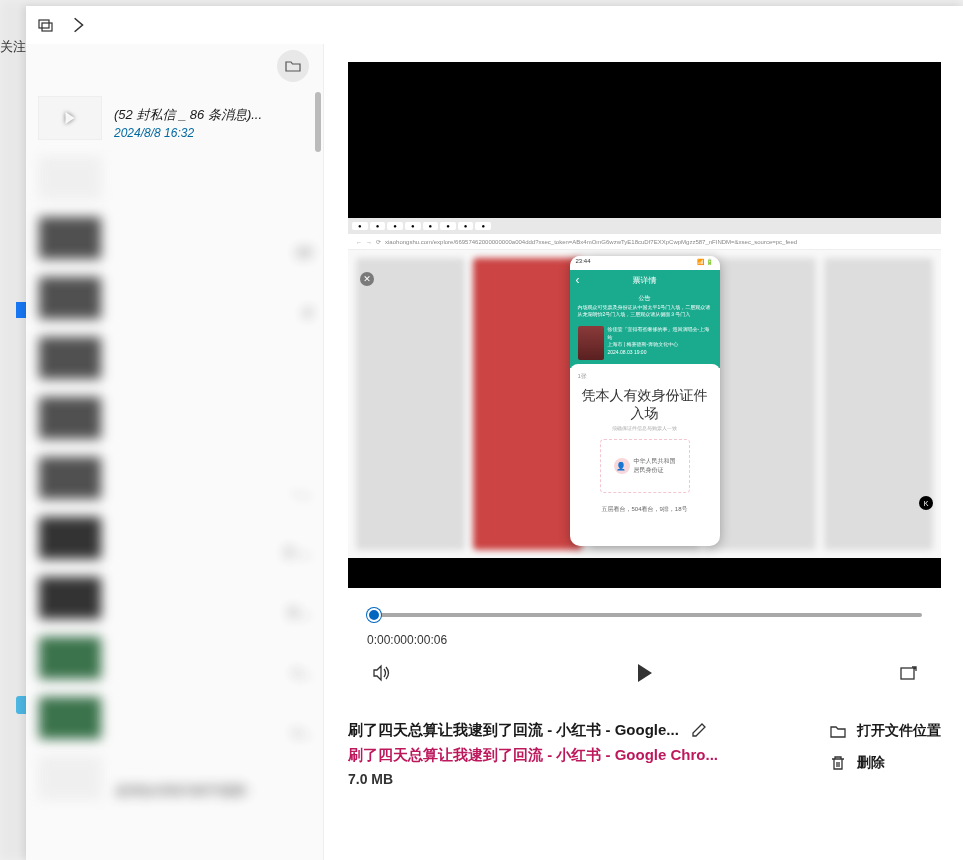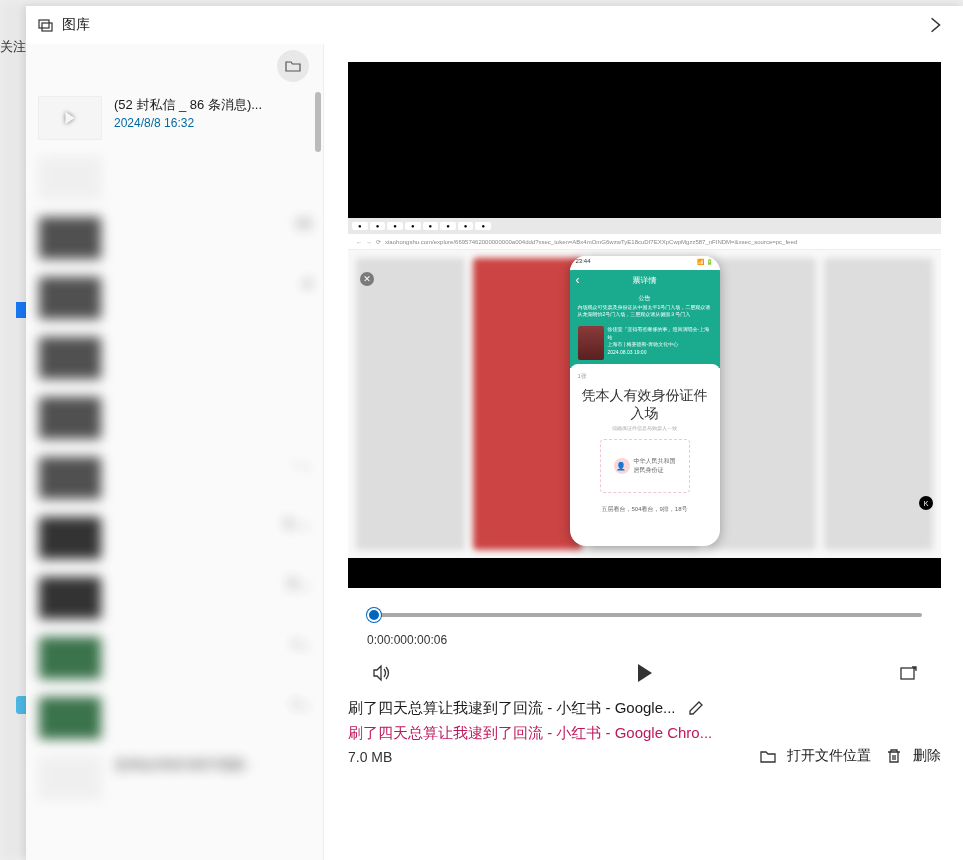--- a/index.html
+++ b/index.html
@@ -126,24 +126,25 @@
   position: absolute;
   right: 2px;
   top: 4px;
   width: 6px;
   height: 60px;
   background: #bbb;
   border-radius: 3px;
 }
 .list-item {
   display: flex;
-  align-items: flex-start;
+  align-items: flex-end;
   padding: 8px 12px;
   gap: 12px;
   cursor: pointer;
+  font-style: italic;
 }
 .list-item.selected {
   background: #e8e8e8;
 }
 .thumb {
   width: 64px;
   height: 44px;
   background: linear-gradient(135deg, #ddd, #ccc);
   position: relative;
   flex-shrink: 0;
@@ -260,21 +261,21 @@
 }
 .sim-blur-bg > div.red { background: #c44; }
 .sim-phone {
   position: absolute;
   left: 50%;
   top: 6px;
   transform: translateX(-50%);
   width: 150px;
   height: 290px;
   background: #fff;
-  border-radius: 16px;
+  border-radius: 10px;
   overflow: hidden;
   box-shadow: 0 2px 12px rgba(0,0,0,0.3);
 }
 .phone-status {
   height: 14px;
   background: #fff;
   font-size: 6px;
   display: flex;
   justify-content: space-between;
   padding: 2px 6px;
@@ -458,22 +459,24 @@
 }
 .play-icon {
   width: 0;
   height: 0;
   border-left: 14px solid #333;
   border-top: 9px solid transparent;
   border-bottom: 9px solid transparent;
 }
 
 .meta-section {
+  margin-top: 22px;
   display: flex;
   gap: 32px;
+  font-weight: bold;
 }
 .meta-left {
   flex: 1;
   min-width: 0;
 }
 .meta-title-row {
   display: flex;
   align-items: center;
   gap: 10px;
 }
@@ -501,24 +504,23 @@
   overflow: hidden;
   text-overflow: ellipsis;
 }
 .meta-sub {
   font-size: 14px;
   color: #333;
   margin-top: 6px;
 }
 .meta-actions {
   display: flex;
-  flex-direction: row;
+  flex-direction: column;
   gap: 14px;
   padding-top: 2px;
-  align-items: flex-end;
 }
 .action-btn {
   display: flex;
   align-items: center;
   gap: 10px;
   font-size: 14px;
   color: #1a1a1a;
   cursor: pointer;
 }
 .action-btn .ic {
@@ -539,21 +541,20 @@
 
 <div class="app-window">
 
   <div class="title-bar">
     <div class="app-icon">
       <svg width="16" height="16" viewBox="0 0 16 16">
           <rect x="1" y="3" width="10" height="8" fill="none" stroke="#333" stroke-width="1.2"></rect>
           <rect x="4" y="6" width="10" height="8" fill="none" stroke="#333" stroke-width="1.2"></rect>
         </svg>
     </div>
-    <div class="title">图库</div>
     <div class="close-btn">
       <svg width="18" height="18" viewBox="0 0 16 16">
           <path d="M5 2 L12 8 L5 14" fill="none" stroke="#333" stroke-width="1.4"></path>
         </svg>
     </div>
   </div>
 
   <div class="content-area">
 
     <div class="sidebar">

